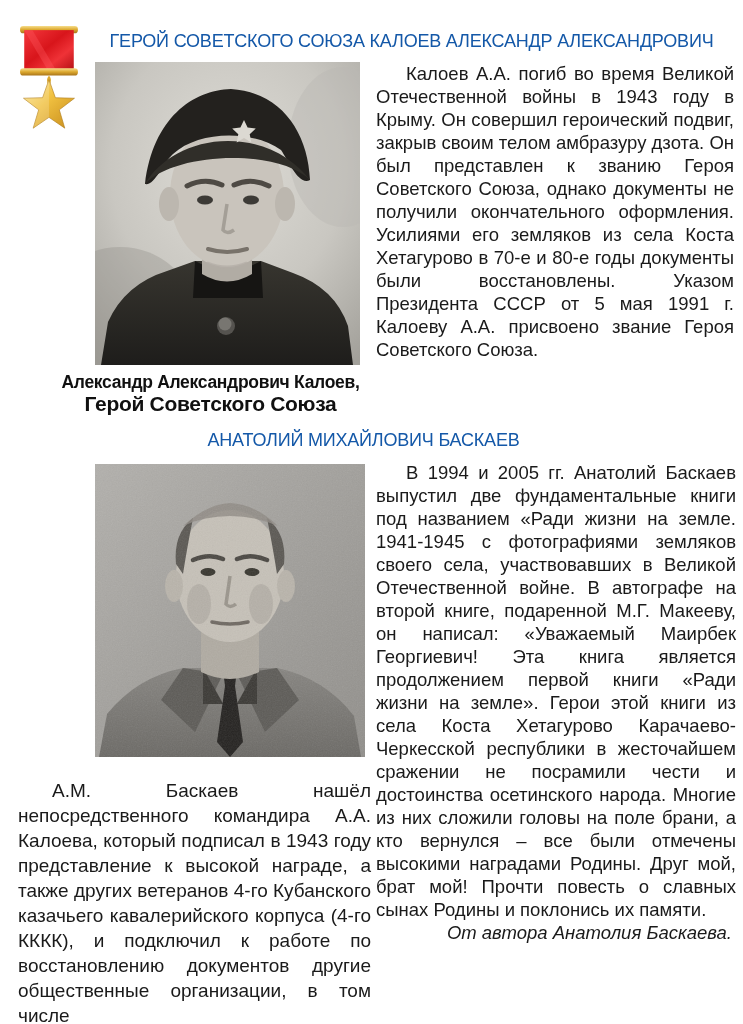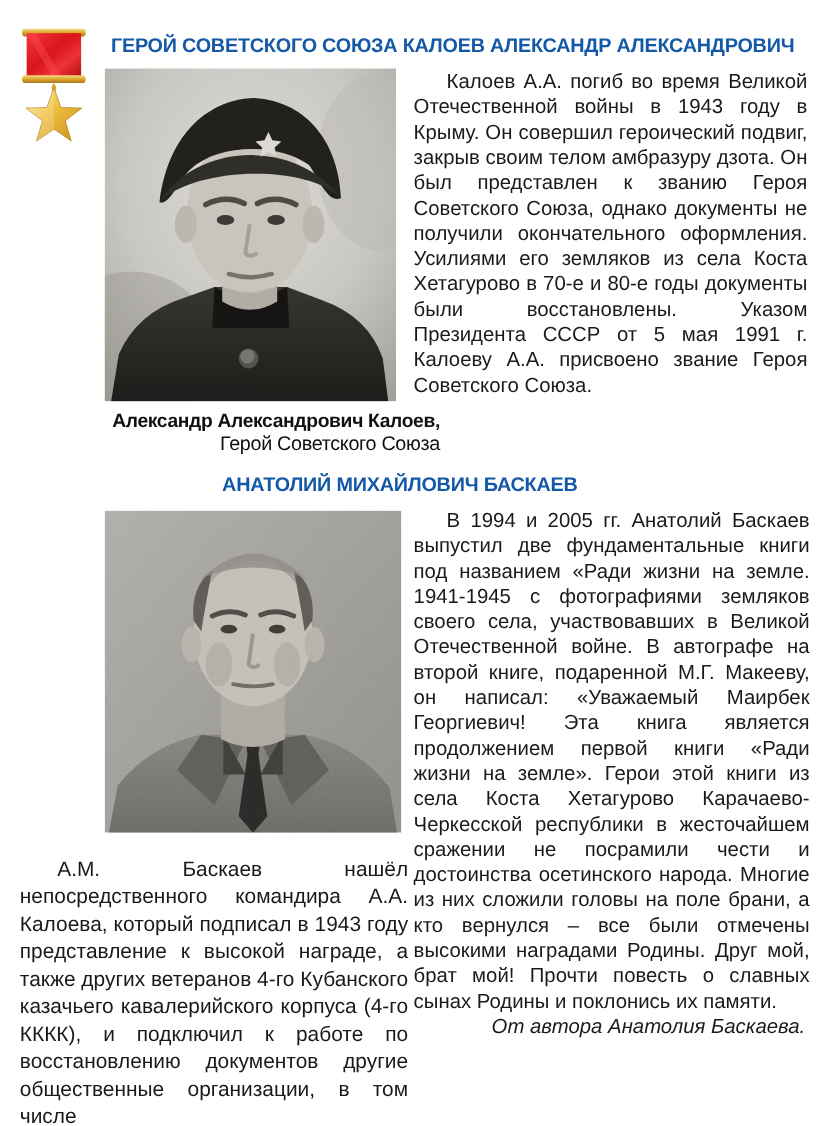--- a/index.html
+++ b/index.html
@@ -6,21 +6,21 @@
   .page{
     position:relative;
     width:743px;height:1024px;
     background:#ffffff;
     font-family:"Liberation Sans","DejaVu Sans",sans-serif;
     color:#1a1a1a;
     overflow:hidden;
   }
   .blue-title{
     position:absolute;
-    font-weight:bold;
+    font-weight:normal;
     color:#1458a8;
     text-align:center;
     font-size:18px;
     letter-spacing:-0.2px;
     line-height:22px;
   }
   #title1{left:88px;right:8px;top:30px;}
   #title2{left:0;right:16px;top:429px;}
   .medal{position:absolute;left:17px;top:26px;width:64px;height:106px;}
   .photo{position:absolute;overflow:hidden;}
@@ -28,25 +28,25 @@
   #photo2{left:95px;top:464px;width:270px;height:293px;}
   .photo svg{display:block;width:100%;height:100%;}
   .body-par{
     text-align:justify;
     font-size:18.5px;
     line-height:23px;
   }
   #para1{position:absolute;left:376px;top:62px;width:358px;}
   #para1 p{margin:0;text-indent:30px;}
   .caption{
-    position:absolute;left:55px;top:371px;width:345px;
-    text-align:right;color:#101010;
+    position:absolute;left:38px;top:371px;width:345px;
+    text-align:center;color:#101010;
   }
   .caption .cap-name{font-weight:bold;font-size:17.5px;line-height:22px;letter-spacing:-0.3px;}
-  .caption .cap-role{font-size:18px;line-height:21px;letter-spacing:-0.3px;}
+  .caption .cap-role{font-size:21px;line-height:21px;letter-spacing:-0.3px;font-weight:bold;}
   #left-col{
     position:absolute;left:18px;top:778px;width:353px;
     text-align:justify;font-size:19px;line-height:25px;
   }
   #left-col p{margin:0;text-indent:34px;}
   #right-col{
     position:absolute;left:376px;top:461px;width:360px;
     text-align:justify;font-size:18.5px;line-height:23px;
   }
   #right-col p{margin:0;}

